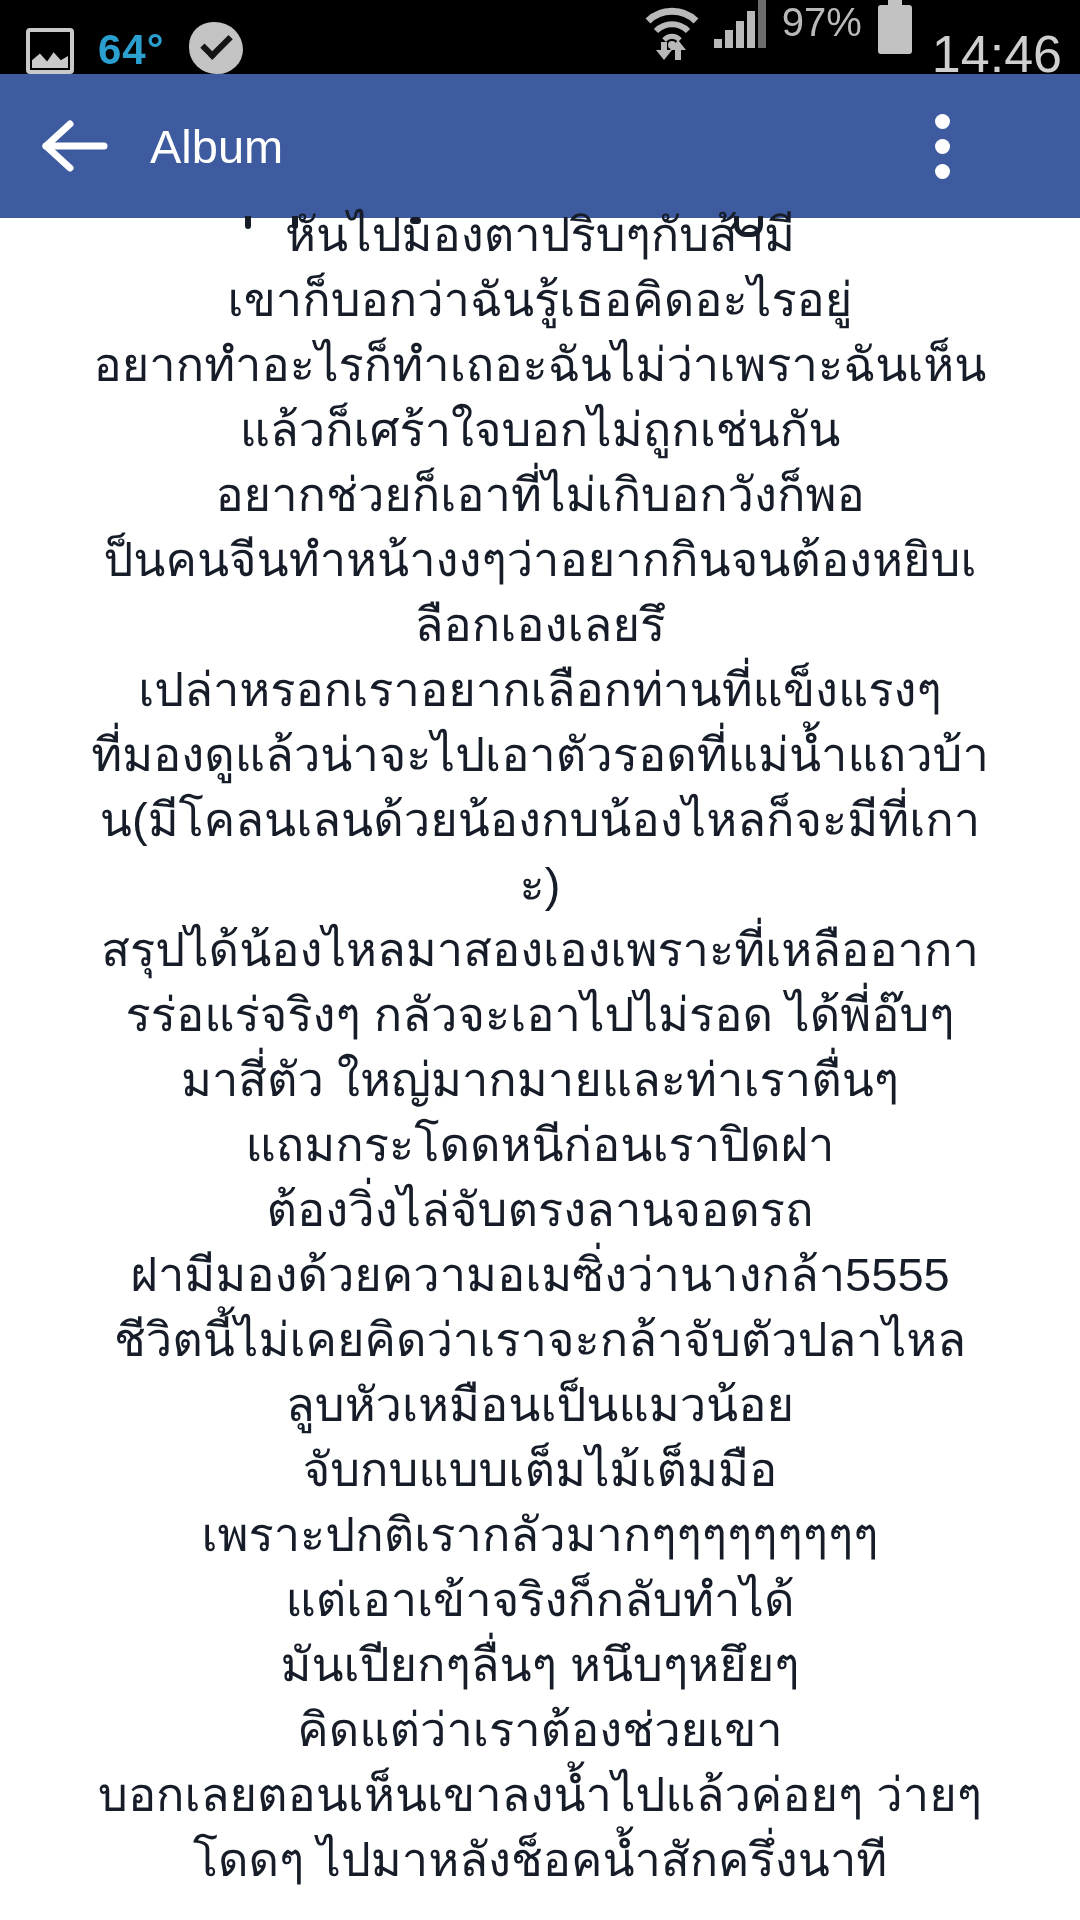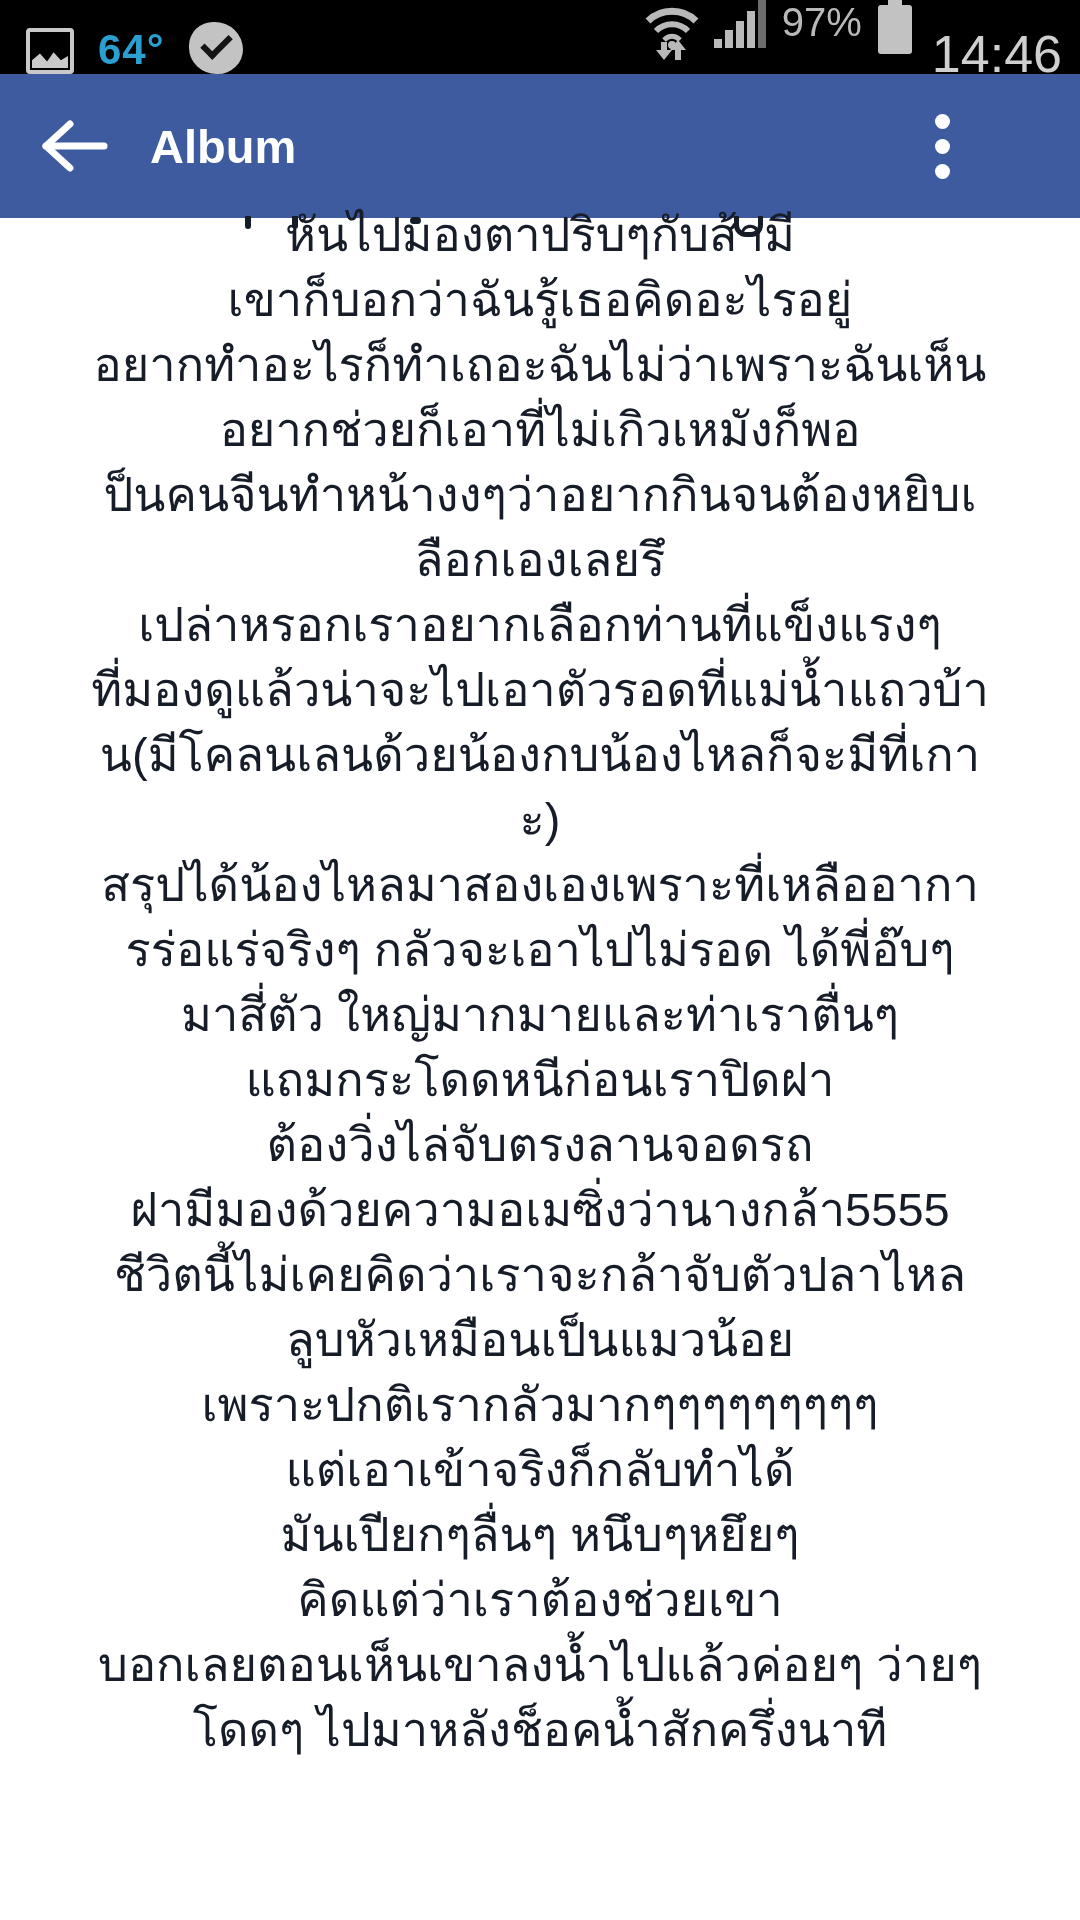--- a/index.html
+++ b/index.html
@@ -35,21 +35,21 @@
     transform:rotate(-45deg);
   }
   .sb-pct{color:#b9b9b9;font-size:40px;}
   .sb-time{color:#cfcfcf;font-size:52px;margin-left:4px;margin-top:24px;}
   
   .app-header{
     position:absolute;top:74px;left:0;width:1080px;height:144px;
     background:#3d5b9e;display:flex;align-items:center;
   }
   .back-btn{margin-left:38px;width:70px;height:56px;display:flex;align-items:center;}
-  .header-title{color:#ffffff;font-size:47px;margin-left:42px;font-weight:700;}
+  .header-title{color:#ffffff;font-size:47px;margin-left:42px;font-weight:400;}
   .menu-dots{
     margin-left:auto;margin-right:120px;display:flex;flex-direction:column;gap:10px;
     padding:10px;cursor:pointer;
   }
   .menu-dots .dot{width:15px;height:15px;border-radius:50%;background:#ffffff;}
   
   .frag{position:absolute;background:#161d29;}
   .frag-bar1{left:245px;top:216px;width:6px;height:13px;border-radius:0 0 3px 3px;}
   .frag-bar2{left:292px;top:216px;width:6px;height:13px;border-radius:0 0 3px 3px;}
   .frag-dash{left:410px;top:217px;width:11px;height:7px;border-radius:4px;}
@@ -119,34 +119,36 @@
 
 <div class="frag frag-bar1"></div>
 <div class="frag frag-bar2"></div>
 <div class="frag frag-dash"></div>
 <div class="frag frag-hook"></div>
 
 <div class="post-text">
   <div class="line">หันไปมองตาปริบๆกับส้ามี</div>
   <div class="line">เขาก็บอกว่าฉันรู้เธอคิดอะไรอยู่</div>
   <div class="line">อยากทำอะไรก็ทำเถอะฉันไม่ว่าเพราะฉันเห็น</div>
-  <div class="line">อยากช่วยก็เอาที่ไม่เกิวเหมังก็พอ</div>
+  <div class="line">แล้วก็เศร้าใจบอกไม่ถูกเช่นกัน</div>
+  <div class="line">อยากช่วยก็เอาที่ไม่เกิบอกวังก็พอ</div>
   <div class="line">ป็นคนจีนทำหน้างงๆว่าอยากกินจนต้องหยิบเ</div>
   <div class="line">ลือกเองเลยรึ</div>
   <div class="line">เปล่าหรอกเราอยากเลือกท่านที่แข็งแรงๆ</div>
   <div class="line">ที่มองดูแล้วน่าจะไปเอาตัวรอดที่แม่น้ำแถวบ้า</div>
   <div class="line">น(มีโคลนเลนด้วยน้องกบน้องไหลก็จะมีที่เกา</div>
   <div class="line">ะ)</div>
   <div class="line">สรุปได้น้องไหลมาสองเองเพราะที่เหลืออากา</div>
   <div class="line">รร่อแร่จริงๆ กลัวจะเอาไปไม่รอด ได้พี่อ๊บๆ</div>
   <div class="line">มาสี่ตัว ใหญ่มากมายและท่าเราตื่นๆ</div>
   <div class="line">แถมกระโดดหนีก่อนเราปิดฝา</div>
   <div class="line">ต้องวิ่งไล่จับตรงลานจอดรถ</div>
   <div class="line">ฝามีมองด้วยความอเมซิ่งว่านางกล้า5555</div>
   <div class="line">ชีวิตนี้ไม่เคยคิดว่าเราจะกล้าจับตัวปลาไหล</div>
   <div class="line">ลูบหัวเหมือนเป็นแมวน้อย</div>
+  <div class="line">จับกบแบบเต็มไม้เต็มมือ</div>
   <div class="line">เพราะปกติเรากลัวมากๆๆๆๆๆๆๆๆๆ</div>
   <div class="line">แต่เอาเข้าจริงก็กลับทำได้</div>
   <div class="line">มันเปียกๆลื่นๆ หนึบๆหยึยๆ</div>
   <div class="line">คิดแต่ว่าเราต้องช่วยเขา</div>
   <div class="line">บอกเลยตอนเห็นเขาลงน้ำไปแล้วค่อยๆ ว่ายๆ</div>
   <div class="line">โดดๆ ไปมาหลังช็อคน้ำสักครึ่งนาที</div>
 </div>
 
 </body></html>

